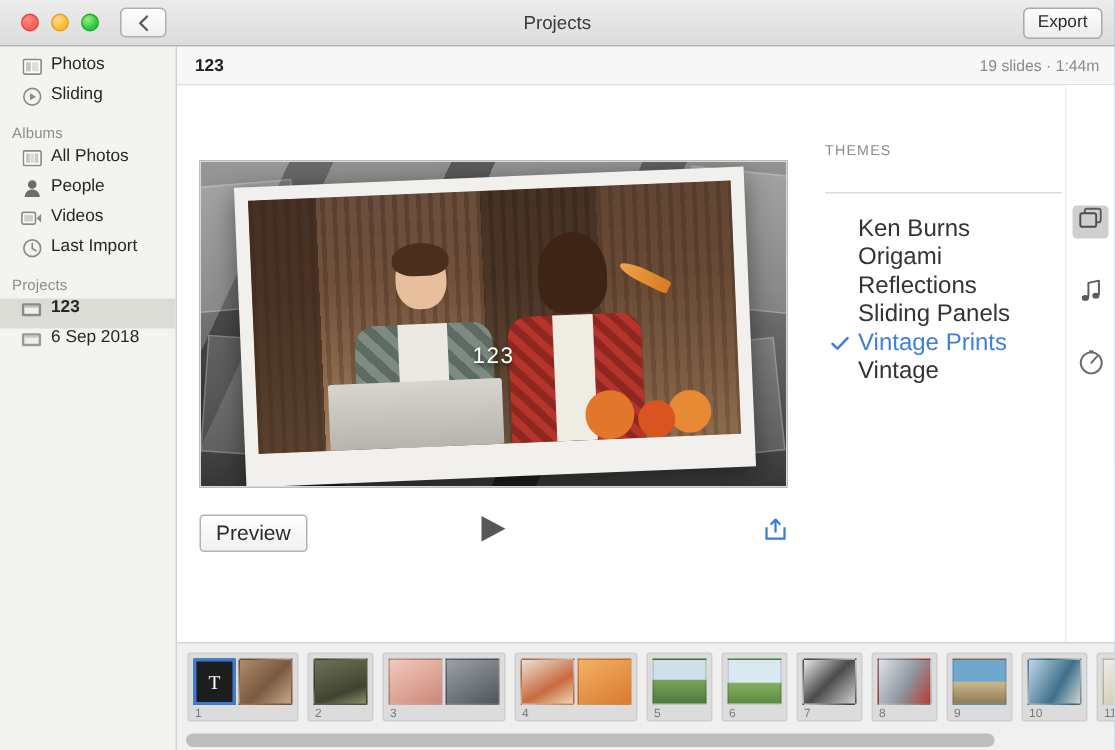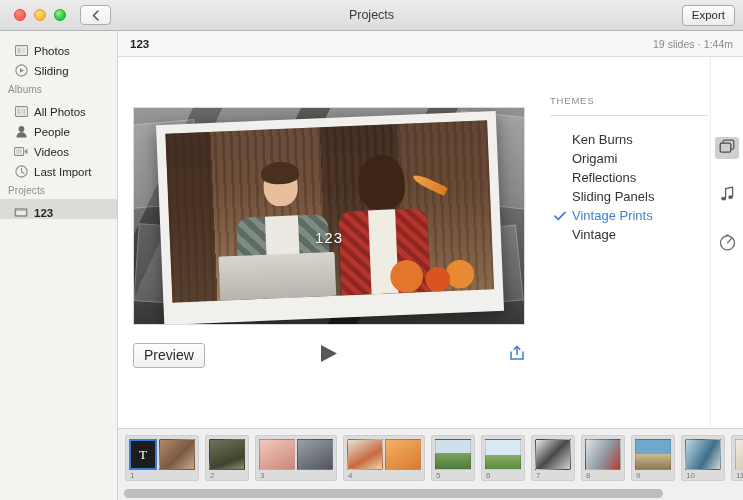--- a/index.html
+++ b/index.html
@@ -88,21 +88,21 @@
     overflow: hidden;
   }
   .side-group-label {
     font-size: 10px;
     color: #8d8d89;
     padding: 7px 0 3px 8px;
     letter-spacing: 0.1px;
   }
   .side-item {
     display: flex;
-    align-items: flex-end;
+    align-items: flex-start;
     gap: 6px;
     height: 20px;
     padding: 0 6px 0 14px;
     cursor: default;
   }
   .side-item.selected { background: #dcdcd7; }
   .side-item.selected .side-label { font-weight: bold; }
   .side-icon { width: 14px; height: 14px; flex: 0 0 14px; display: flex; align-items: center; justify-content: center; }
   .side-label { white-space: nowrap; overflow: hidden; }
 
@@ -289,29 +289,29 @@
   
   .themes-panel {
     width: 170px;
     flex: 0 0 170px;
     padding: 38px 0 0 10px;
   }
   .panel-head {
     font-size: 9.5px;
     color: #8d8d8d;
     letter-spacing: 0.8px;
-    padding-bottom: 9px;
+    padding-bottom: 22px;
     border-bottom: 1px solid #dddddd;
     width: 158px;
   }
   .theme-list { padding-top: 14px; }
   .theme-item {
     display: flex; align-items: center;
     height: 19px;
-    font-size: 13px;
+    font-size: 16px;
     color: #333;
     padding-left: 4px;
     cursor: default;
   }
   .theme-check { width: 18px; flex: 0 0 18px; display: flex; align-items: center; }
   .theme-item.active .theme-name { color: #3f7fd6; }
 
   
   .rail {
     width: 33px; flex: 0 0 33px;
@@ -481,20 +481,30 @@
         <span class="side-icon">
           <svg width="14" height="11" viewBox="0 0 14 11">
               <rect x="0.6" y="1.2" width="12.8" height="8.6" rx="1" fill="#8a8a8a"></rect>
               <rect x="2.2" y="2.8" width="9.6" height="5.4" fill="#efefef"></rect>
               <rect x="2.2" y="2.8" width="9.6" height="1.3" fill="#bdbdbd"></rect>
             </svg>
         </span>
         <span class="side-label">123</span>
       </div>
 
+      <div class="side-item">
+        <span class="side-icon">
+          <svg width="14" height="11" viewBox="0 0 14 11">
+              <rect x="0.6" y="1.2" width="12.8" height="8.6" rx="1" fill="#9a9a9a"></rect>
+              <rect x="2.2" y="2.8" width="9.6" height="5.4" fill="#efefef"></rect>
+              <rect x="2.2" y="2.8" width="9.6" height="1.3" fill="#c6c6c6"></rect>
+            </svg>
+        </span>
+        <span class="side-label">6 Sep 2018</span>
+      </div>
     </div>
 
     <div class="content">
 
       <div class="subheader">
         <span class="proj-name">123</span>
         <span class="slide-meta">19 slides · 1:44m</span>
       </div>
 
       <div class="editor">

